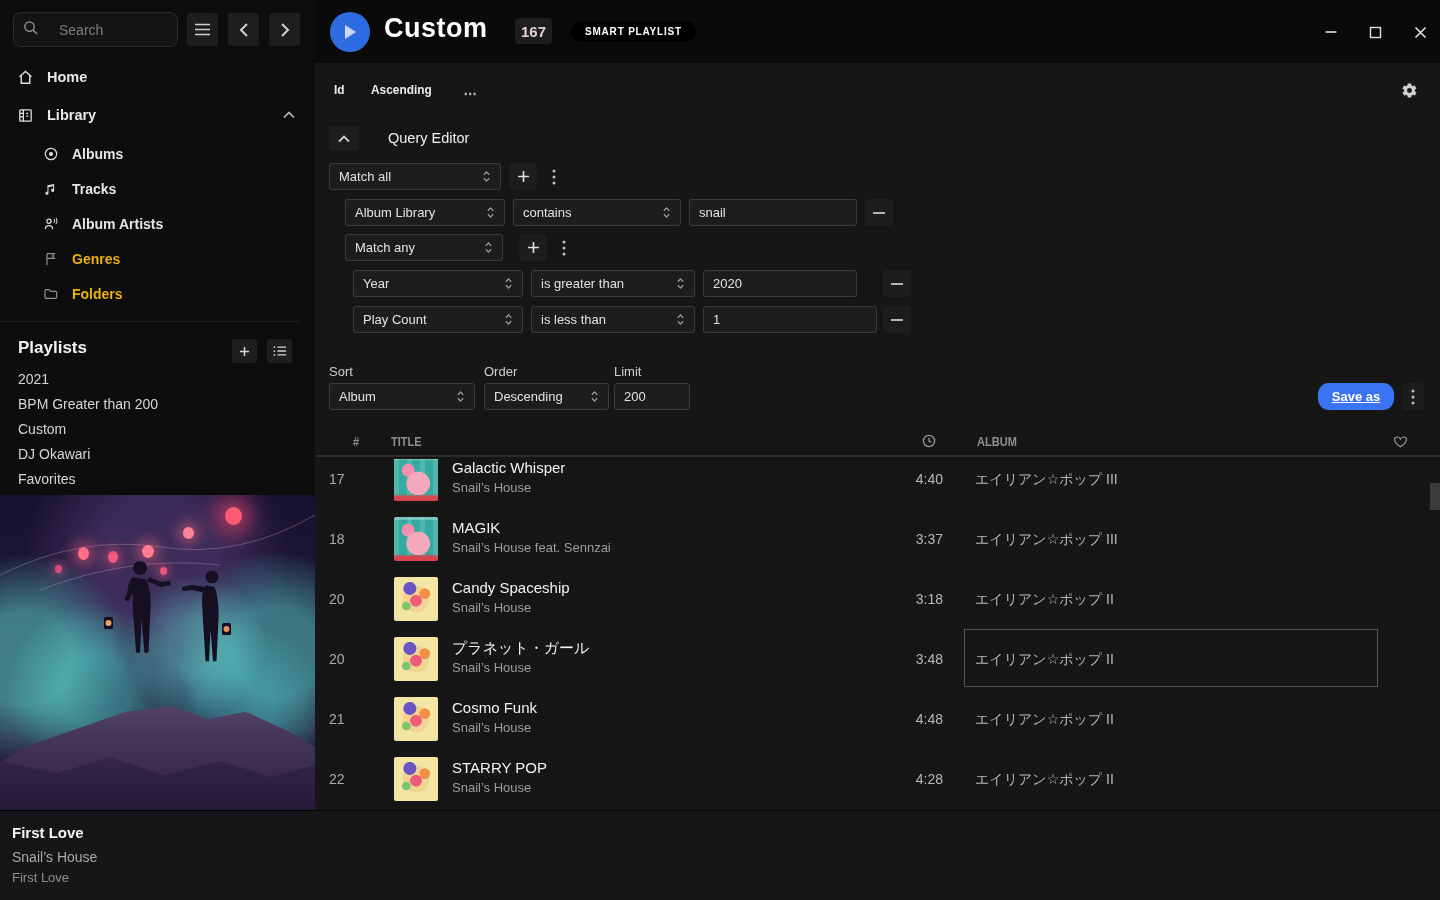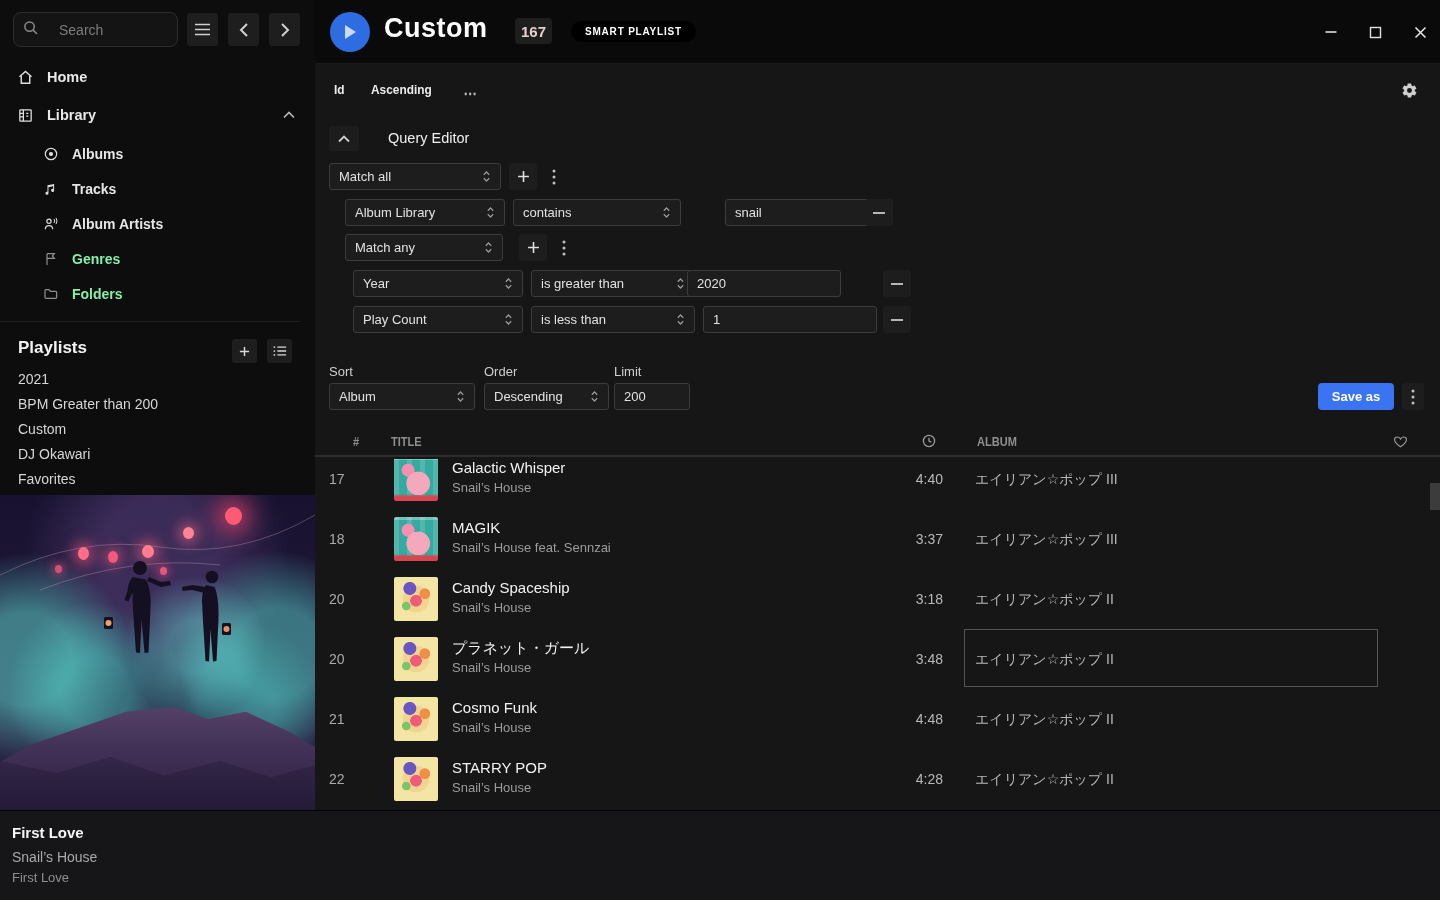--- a/index.html
+++ b/index.html
@@ -15,21 +15,21 @@
                font-size:14px; width:110px; font-family:inherit; }
   .searchbox input::placeholder { color:#7d7d7d; }
   .sq-btn { position:absolute; top:13px; width:31px; height:33px; background:#1e1e1e;
             border-radius:3px; display:flex; align-items:center; justify-content:center; cursor:pointer; }
   .navitem { position:absolute; left:0; width:100%; height:28px; display:flex;
              align-items:center; gap:13px; padding-left:17px; color:#e9e9e9;
              font-weight:700; font-size:14.5px; cursor:pointer; }
   .subitem { position:absolute; left:0; width:100%; height:26px; display:flex;
              align-items:center; gap:13px; padding-left:43px; color:#e6e6e6;
              font-weight:700; font-size:14px; cursor:pointer; }
-  .subitem.dim { color:#86efac; }
+  .subitem.dim { color:#eab308; }
   .divider { position:absolute; left:0; width:300px; height:1px; background:#202020; }
   .pl-title { position:absolute; left:18px; top:338px; color:#f2f2f2; font-size:17px; font-weight:700; }
   .pl-btn { position:absolute; top:339px; width:25px; height:24px; background:#1e1e1e;
             border-radius:3px; display:flex; align-items:center; justify-content:center; cursor:pointer; }
   .pl-item { position:absolute; left:18px; color:#d6d6d6; font-size:14px; cursor:pointer; }
 
   
   #art { position:absolute; left:0; top:495px; width:315px; height:315px; overflow:hidden;
          background:linear-gradient(180deg,#181230 0%,#1d1535 34%,#231a3c 55%,#2a2040 100%); }
   #art .bushes { position:absolute; inset:0;
@@ -87,22 +87,22 @@
          display:flex; align-items:center; justify-content:space-between; padding:0 9px;
          color:#e2e2e2; font-size:13px; cursor:pointer; }
   .ipt { position:absolute; height:27px; background:#1d1d1d; border:1px solid #3c3c3c; border-radius:3px;
          color:#e2e2e2; font-size:13px; padding:0 9px; outline:none; font-family:inherit; }
   .mini-btn { position:absolute; height:27px; width:28px; background:#1d1d1d; border-radius:3px;
          display:flex; align-items:center; justify-content:center; cursor:pointer; }
   .ghost-btn { position:absolute; height:27px; width:18px; display:flex; align-items:center;
          justify-content:center; cursor:pointer; }
   .bar-label { position:absolute; top:364px; color:#cfcfcf; font-size:13px; }
   .saveas { position:absolute; left:1003px; top:383px; width:76px; height:27px; background:#3b74f2;
-            border:none; border-radius:4px; color:#fff; font-size:13px; font-weight:700; cursor:pointer;
-            font-family:inherit; }
+            border:none; border-radius:11px; color:#fff; font-size:13px; font-weight:700; cursor:pointer;
+            font-family:inherit;text-decoration:underline; }
 
   
   #thead { position:absolute; left:0; top:427px; width:100%; height:30px; border-bottom:2px solid #2b2b2b; }
   .th { position:absolute; top:7px; color:#8f8f8f; font-size:13px; font-weight:700;
         transform:scaleX(.85); transform-origin:left; }
   #tracklist { position:absolute; left:0; top:459px; width:100%; height:351px; overflow:hidden; }
   #tracklist .inner { position:absolute; left:0; top:-10px; width:100%; }
   .trow { position:relative; height:60px; cursor:pointer; }
   .tnum { position:absolute; left:14px; top:0; width:48px; text-align:left; line-height:60px;
           color:#ababab; font-size:14px; }
@@ -345,21 +345,21 @@
         <path d="M2 10l3 3 3-3"></path>
       </svg>
   </div>
   <div class="sel" style="left:198px;top:199px;width:168px">
     <span>contains</span>
     <svg width="9" height="15" viewBox="0 0 10 16" fill="none" stroke="#9a9a9a" stroke-width="1.4">
         <path d="M2 6 5 3l3 3"></path>
         <path d="M2 10l3 3 3-3"></path>
       </svg>
   </div>
-  <input class="ipt" style="left: 374px; top: 199px; width: 168px; margin-left: 36px;" value="snail">
+  <input class="ipt" style="left: 374px; top: 199px; width: 168px;" value="snail">
   <div class="mini-btn" style="left:550px;top:199px">
     <svg width="12" height="2" viewBox="0 0 12 2" stroke="#c8c8c8" stroke-width="1.8">
         <path d="M0 1h12"></path>
       </svg>
   </div>
 
   <div class="sel" style="left:30px;top:234px;width:158px">
     <span>Match any</span>
     <svg width="9" height="15" viewBox="0 0 10 16" fill="none" stroke="#9a9a9a" stroke-width="1.4">
         <path d="M2 6 5 3l3 3"></path>
@@ -386,21 +386,21 @@
         <path d="M2 10l3 3 3-3"></path>
       </svg>
   </div>
   <div class="sel" style="left:216px;top:270px;width:164px">
     <span>is greater than</span>
     <svg width="9" height="15" viewBox="0 0 10 16" fill="none" stroke="#9a9a9a" stroke-width="1.4">
         <path d="M2 6 5 3l3 3"></path>
         <path d="M2 10l3 3 3-3"></path>
       </svg>
   </div>
-  <input class="ipt" style="left: 372px; top: 270px; width: 154px;" value="2020">
+  <input class="ipt" style="left: 388px; top: 270px; width: 154px;" value="2020">
   <div class="mini-btn" style="left:568px;top:270px">
     <svg width="12" height="2" viewBox="0 0 12 2" stroke="#c8c8c8" stroke-width="1.8">
         <path d="M0 1h12"></path>
       </svg>
   </div>
 
   <div class="sel" style="left:38px;top:306px;width:170px">
     <span>Play Count</span>
     <svg width="9" height="15" viewBox="0 0 10 16" fill="none" stroke="#9a9a9a" stroke-width="1.4">
         <path d="M2 6 5 3l3 3"></path>

